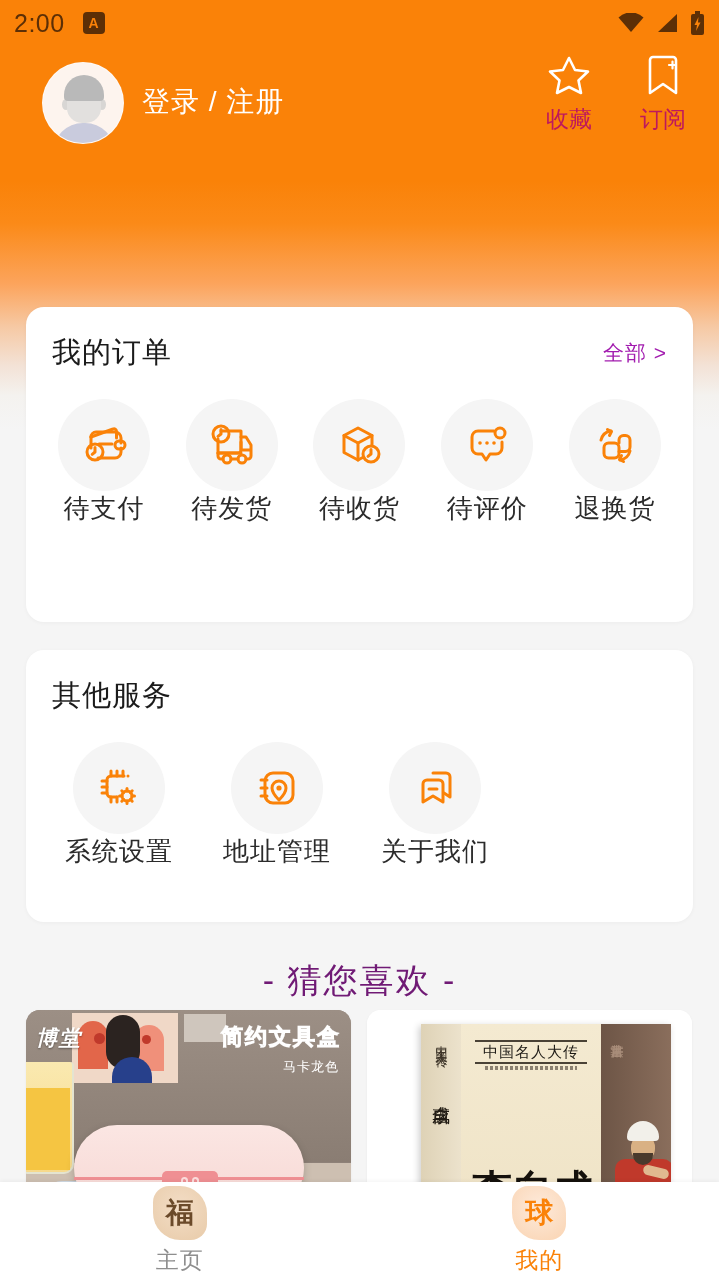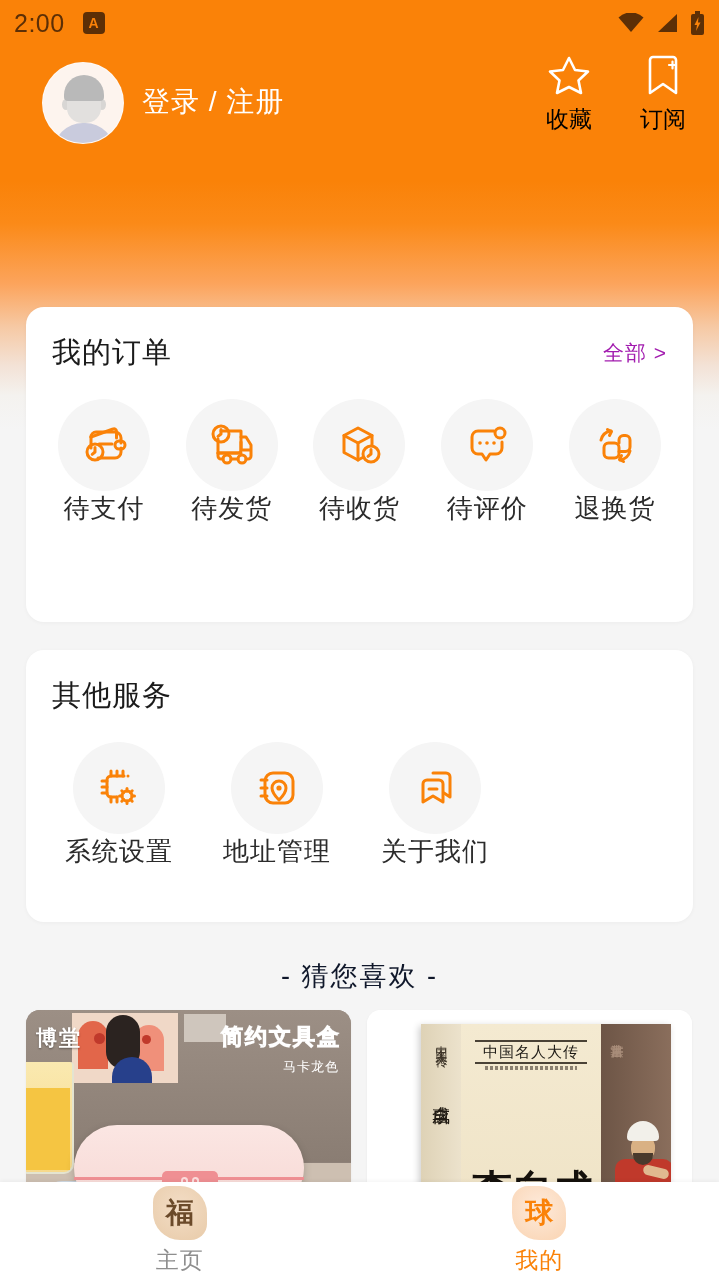--- a/index.html
+++ b/index.html
@@ -44,21 +44,21 @@
   .av-ear-l{ position:absolute; left:19px; top:36px; width:8px; height:11px; background:#d8d6d4; border-radius:50%; }
   .av-ear-r{ position:absolute; left:55px; top:36px; width:8px; height:11px; background:#d8d6d4; border-radius:50%; }
   .av-body{ position:absolute; left:10px; top:60px; width:62px; height:36px;
             background:#c9cbdd; border-radius:30px 30px 0 0; }
   .login-text {
     position:absolute; left:142px; top:0; height:100px; display:flex; align-items:center;
     color:#fff; font-size:28px; letter-spacing:1px;
   }
   .hdr-actions { position:absolute; right:22px; top:2px; display:flex; gap:26px; }
   .hdr-act { width:68px; display:flex; flex-direction:column; align-items:center; gap:8px; }
-  .hdr-act-label { color:#000000; font-size:23px; }
+  .hdr-act-label { color:#be185d; font-size:23px; }
 
   
   .card {
     position:absolute; left:26px; width:667px; background:#fff; border-radius:18px;
     box-shadow:0 1px 4px rgba(0,0,0,.04); z-index:4;
   }
   #order-card { top:307px; height:315px; }
   #service-card { top:650px; height:272px; }
   .card-head {
     position:absolute; left:0; top:0; width:100%; height:92px;
@@ -76,21 +76,21 @@
   .grid.three .grid-cell { flex:0 0 auto; width:158px;text-align:right; }
   .icon-circle {
     width:92px; height:92px; border-radius:50%; background:#f5f5f5;
     display:flex; align-items:center; justify-content:center;
   }
   .grid-label { font-size:26px; color:#2b2b2b; letter-spacing:1px; }
 
   
   .rec-title {
     position:absolute; left:0; top:958px; width:719px; text-align:center;
-    font-size:27px; color:#0f172a; letter-spacing:2px; z-index:3;
+    font-size:34px; color:#701a75; letter-spacing:2px; z-index:3;
   }
   .rec-grid {
     position:absolute; left:26px; top:1010px; width:667px; display:flex; gap:16px; z-index:3;
   }
   .prod-card {
     width:325px; height:215px; background:#fff; border-radius:14px; overflow:hidden;
     position:relative; box-shadow:0 1px 3px rgba(0,0,0,.05);
   }
 
   
@@ -103,21 +103,21 @@
   }
   .p1-pa { position:absolute; left:6px; top:8px; width:30px; height:48px; background:#e2664a; border-radius:15px 15px 0 0; }
   .p1-pb { position:absolute; left:34px; top:2px; width:34px; height:54px; background:#2b2320; border-radius:17px; }
   .p1-pc { position:absolute; left:62px; top:12px; width:30px; height:46px; background:#f0907a; border-radius:15px 15px 0 0; }
   .p1-pd { position:absolute; left:40px; top:44px; width:40px; height:28px; background:#27408b; border-radius:20px 20px 0 0; }
   .p1-dot1{ position:absolute; left:22px; top:20px; width:11px; height:11px; background:#c0392b; border-radius:50%; }
   .p1-dot2{ position:absolute; left:70px; top:22px; width:9px; height:9px; background:#c0392b; border-radius:50%; }
   .p1-card2 { position:absolute; left:158px; top:4px; width:42px; height:28px; background:#cfc6bd; }
   .p1-brand {
     position:absolute; left:10px; top:14px; font-size:21px; color:#fff; font-weight:bold;
-    letter-spacing:2px; text-shadow:0 1px 2px rgba(0,0,0,.4);
+    letter-spacing:2px; text-shadow:0 1px 2px rgba(0,0,0,.4);font-style:italic;
   }
   .p1-head {
     position:absolute; right:10px; top:12px; font-size:22px; font-weight:bold;
     color:#000000; letter-spacing:2px; -webkit-text-stroke:1px #fff;
   }
   .p1-sub { position:absolute; right:12px; top:48px; font-size:13px; color:#fff; letter-spacing:1px; }
   .p1-glass {
     position:absolute; left:-8px; top:52px; width:56px; height:112px;
     background:linear-gradient(180deg,#fae9b0,#f7d98b); border-radius:4px 4px 10px 10px;
     border:2px solid #e4e4d0; border-top:none;

